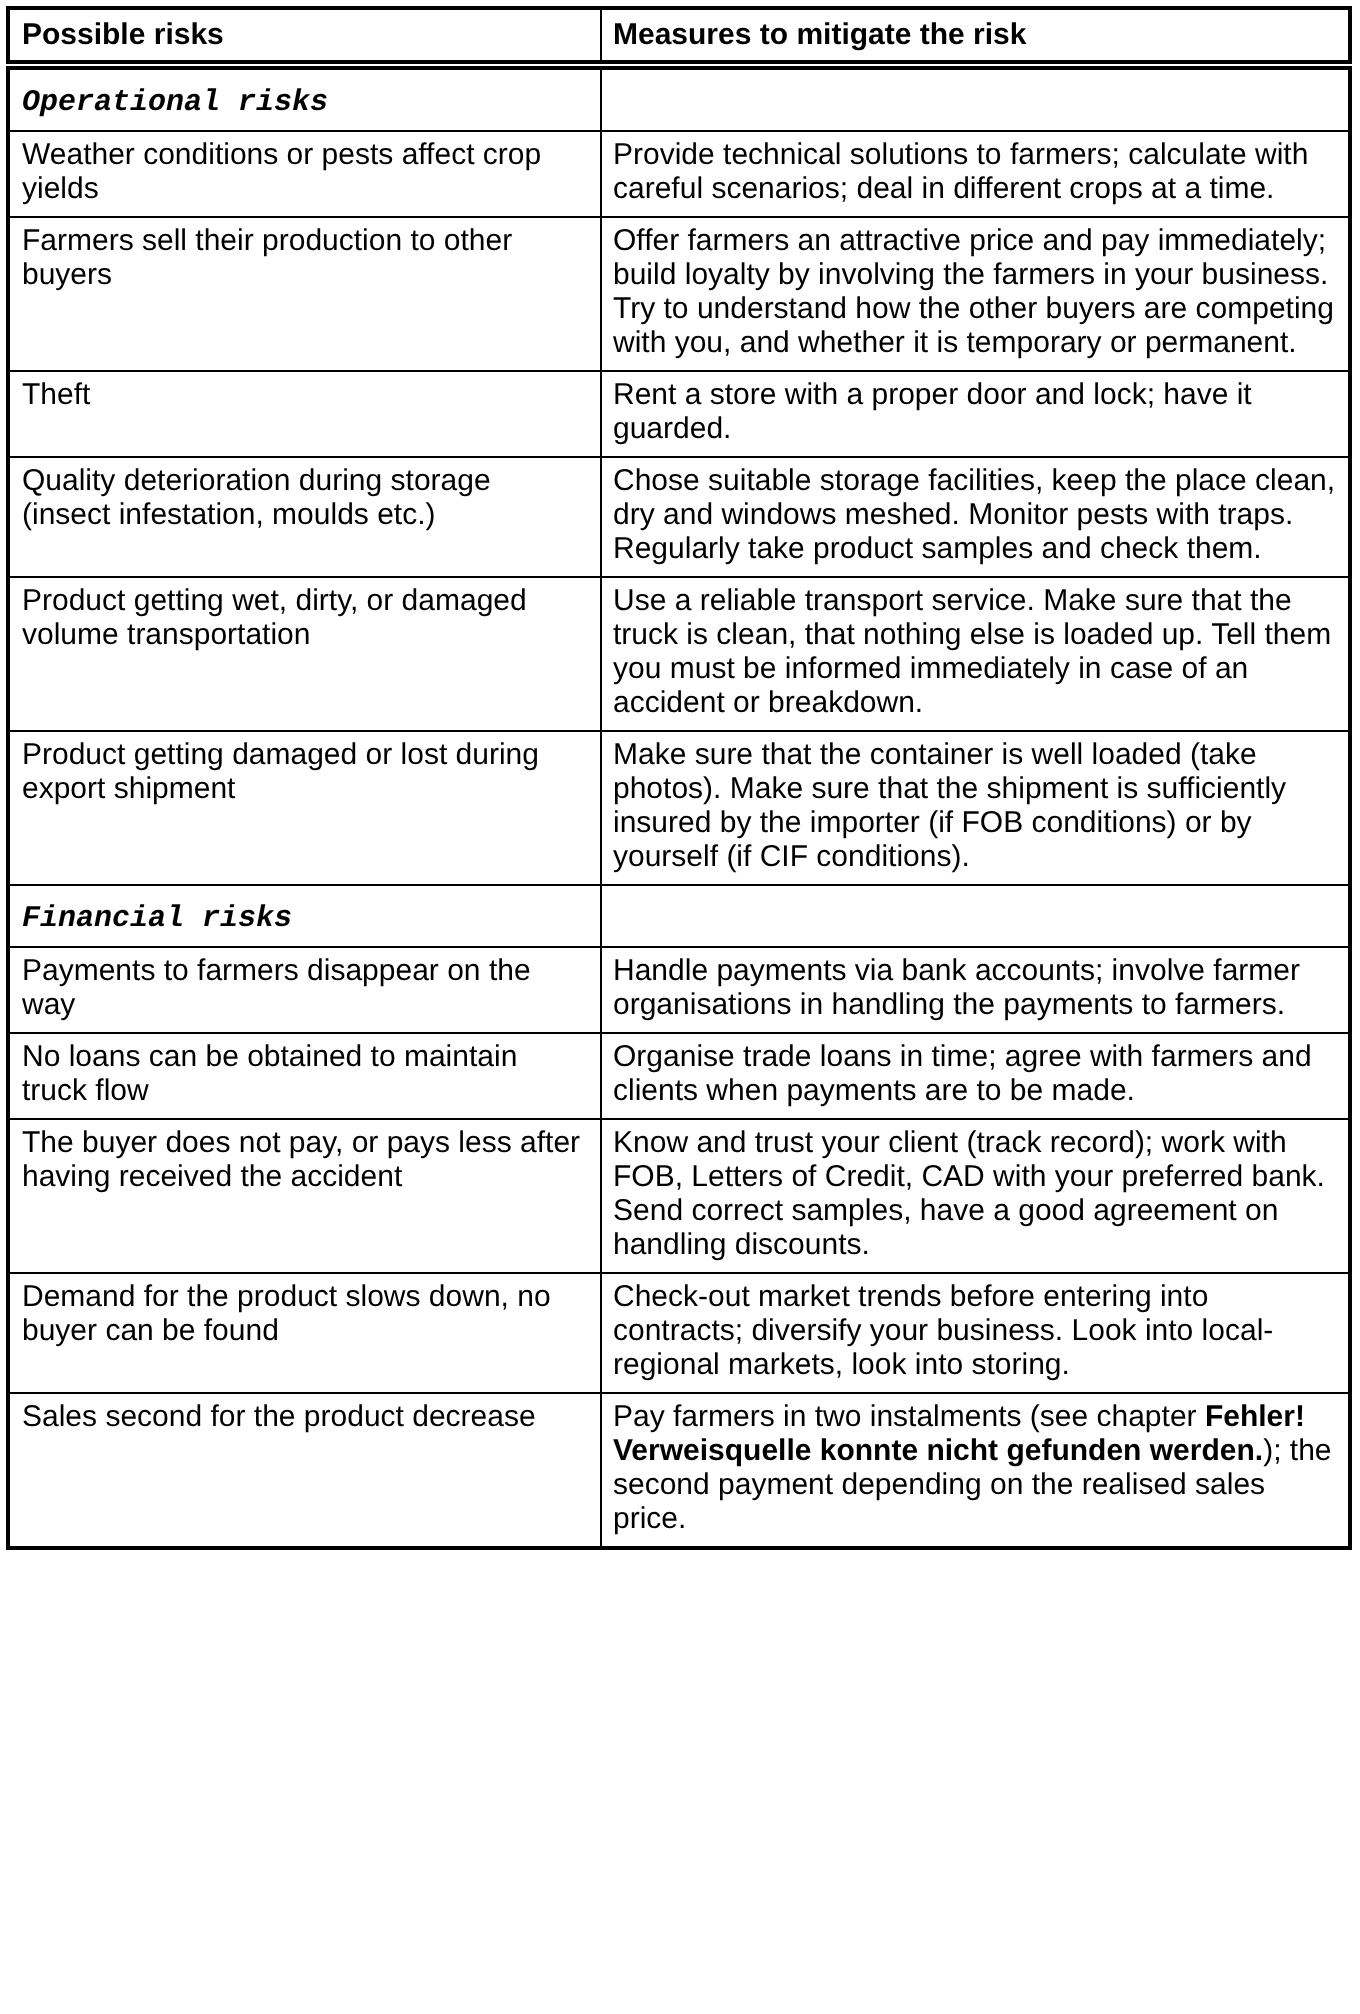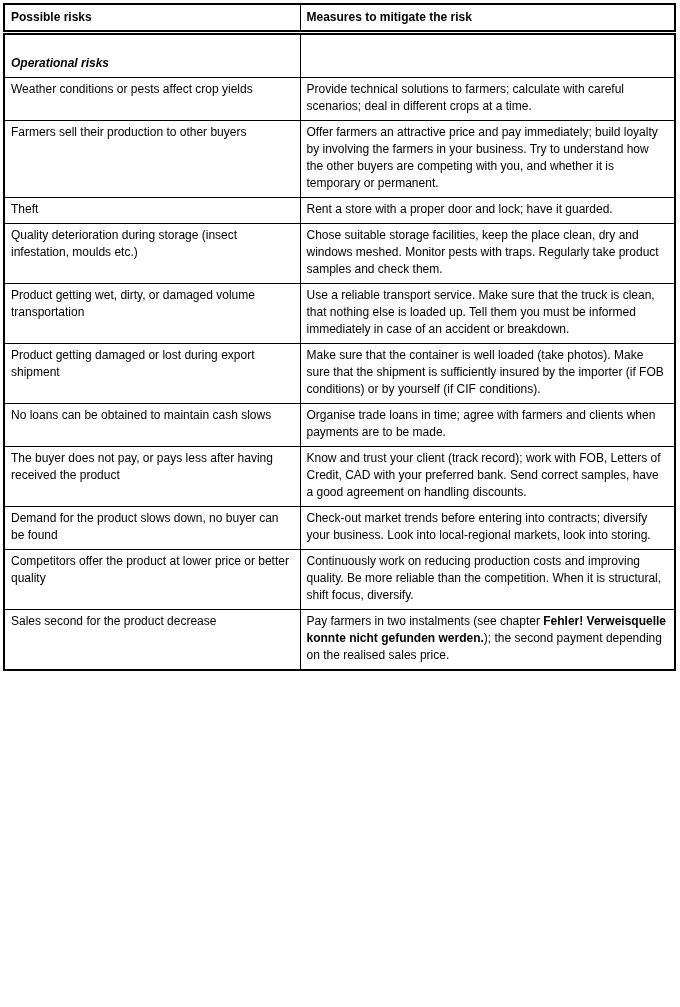--- a/index.html
+++ b/index.html
@@ -16,35 +16,36 @@
     table-layout: fixed;
     width: 671px;
     margin: 3px 0 0 3px;
     border: 2px solid #000000;
   }
   th, td {
     border: 1.5px solid #000000;
     vertical-align: top;
     text-align: left;
     padding: 3px 6px 5px 6px;
-    font-size: 12px;
+    font-size: 15px;
     line-height: 17px;
     word-wrap: break-word;
   }
   thead th {
     font-weight: bold;
     border-bottom: 5px double #000000;
     padding-top: 4px;
     padding-bottom: 4px;
   }
   td.section-title {
     font-weight: bold;
     font-style: italic;
-    padding-top: 20px;
+    padding-top: 8px;
     padding-bottom: 5px;
+    font-family: Liberation Mono, monospace;
   }
   .bold { font-weight: bold; }
 </style>
 </head>
 <body>
 
 <table class="risk-table">
   <colgroup>
     <col style="width: 296px;">
     <col style="width: 375px;">
@@ -78,33 +79,37 @@
       </tr>
       <tr>
         <td>Product getting wet, dirty, or damaged volume transportation</td>
         <td><span>Use a reliable transport service. Make sure that the truck is clean, that nothing else is loaded up. Tell them you must be informed immediately in case of an accident or breakdown.</span></td>
       </tr>
       <tr>
         <td>Product getting damaged or lost during export shipment</td>
         <td><span>Make sure that the container is well loaded (take photos). Make sure that the shipment is sufficiently insured by the importer (if FOB conditions) or by yourself (if CIF conditions).</span></td>
       </tr>
       <tr>
-        <td>No loans can be obtained to maintain cash slows</td>
+        <td class="section-title">Financial risks</td>
+        <td></td>
+      </tr>
+      <tr>
+        <td>Payments to farmers disappear on the way</td>
+        <td><span>Handle payments via bank accounts; involve farmer organisations in handling the payments to farmers.</span></td>
+      </tr>
+      <tr>
+        <td>No loans can be obtained to maintain truck flow</td>
         <td><span>Organise trade loans in time; agree with farmers and clients when payments are to be made.</span></td>
       </tr>
       <tr>
-        <td>The buyer does not pay, or pays less after having received the product</td>
+        <td>The buyer does not pay, or pays less after having received the accident</td>
         <td><span>Know and trust your client (track record); work with FOB, Letters of Credit, CAD with your preferred bank. Send correct samples, have a good agreement on handling discounts.</span></td>
       </tr>
       <tr>
         <td>Demand for the product slows down, no buyer can be found</td>
         <td><span>Check-out market trends before entering into contracts; diversify your business. Look into local-regional markets, look into storing.</span></td>
-      </tr>
-      <tr>
-        <td>Competitors offer the product at lower price or better quality</td>
-        <td><span>Continuously work on reducing production costs and improving quality. Be more reliable than the competition. When it is structural, shift focus, diversify.</span></td>
       </tr>
       <tr>
         <td>Sales second for the product decrease</td>
         <td><span>Pay farmers in two instalments (see chapter </span><span class="bold">Fehler! Verweisquelle konnte nicht gefunden werden.</span><span>); the second payment depending on the realised sales price.</span></td>
       </tr>
     </tbody>
 </table>
 
 </body></html>

